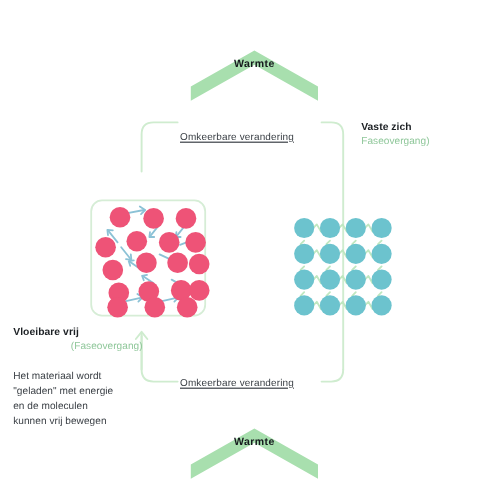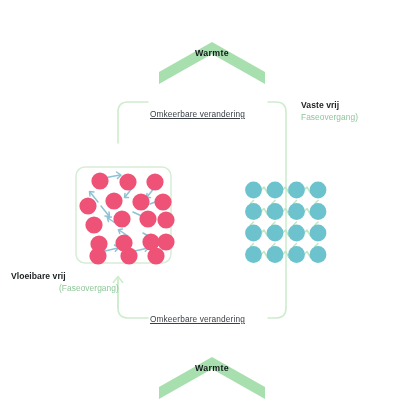--- a/index.html
+++ b/index.html
@@ -196,19 +196,23 @@
     </g>
   </svg>
 
   <div class="chevron-label" style="left:159px; top:36px; width:106px;">Warmte</div>
 
   <div class="chevron-label" style="left:159px; top:351px; width:106px;">Warmte</div>
 
   <div class="txt loop-label" style="left:150px; top:97px;">Omkeerbare verandering</div>
   <div class="txt loop-label" style="left:150px; top:302px;">Omkeerbare verandering</div>
 
-  <div class="txt heading block-right" style="top:88px;">Vaste vrij</div>
+  <div class="txt heading block-right" style="top:88px;">Vaste zich</div>
   <div class="txt subheading block-right" style="top:100px;">Faseovergang)</div>
 
   <div class="txt heading block-left" style="top:259px;">Vloeibare vrij</div>
   <div class="txt subheading block-left" style="top:271px;padding-left:48px;">(Faseovergang)</div>
+  <div class="txt body-text block-left" style="top:295px;">Het materiaal wordt
+"geladen" met energie
+en de moleculen
+kunnen vrij bewegen</div>
 
 </div>
 
 </body></html>

